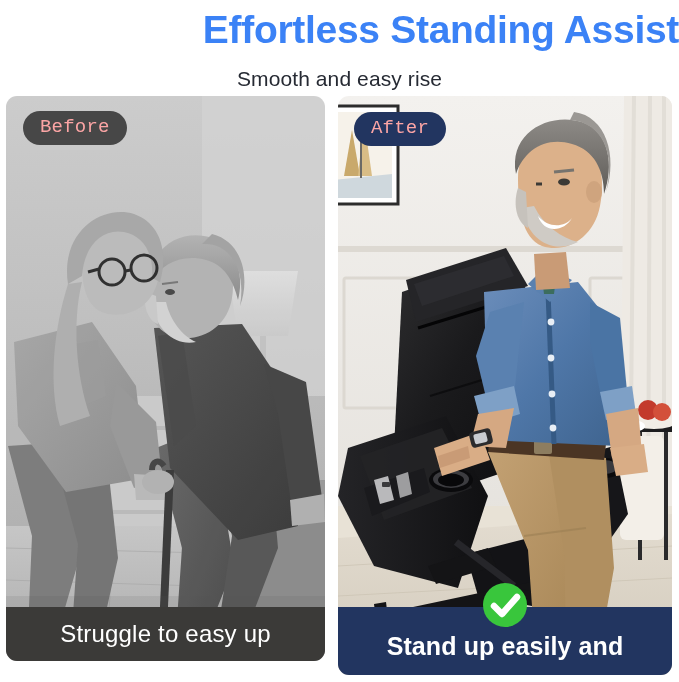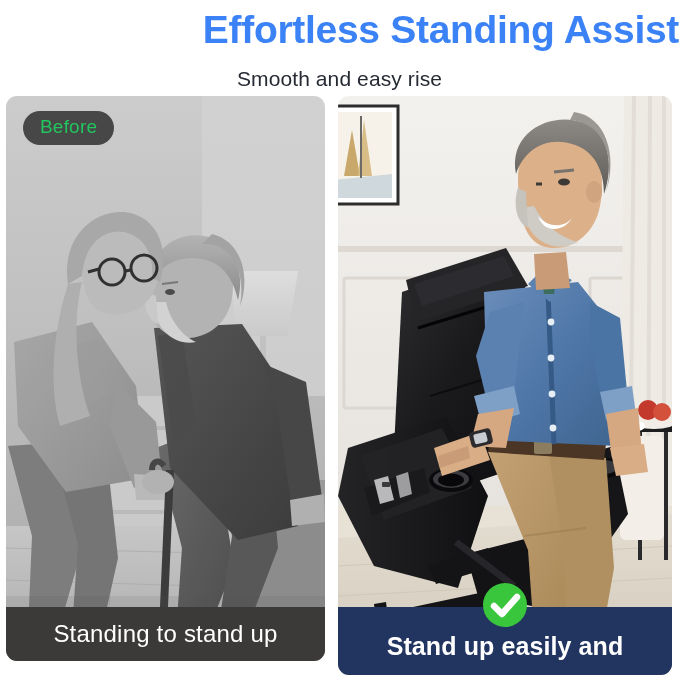--- a/index.html
+++ b/index.html
@@ -58,27 +58,28 @@
     display:block;
   }
   .panel-before .photo{ filter:grayscale(1) contrast(0.96) brightness(1.0); }
 
   
   .badge{
     position:absolute;
     top:15px;left:17px;
     padding:5px 17px 7px 17px;
     border-radius:20px;
-    color:#22c55e;
+    color:#fca5a5;
     font-size:19px;
     line-height:22px;
     font-weight:normal;
     letter-spacing:0.2px;
     z-index:6;
     white-space:nowrap;
+    font-family:Liberation Mono, monospace;
   }
   .badge-before{ background:#474747; }
   .badge-after { background:#223560; top:16px; left:16px;}
 
   
   .caption{
     position:absolute;
     left:0;bottom:0;
     width:100%;
     text-align:center;
@@ -231,21 +232,21 @@
 
       <path d="M160 374 L168 374 L160 556 L152 556 Z" fill="#3a3937"></path>
       <path d="M158 370 C152 362 146 366 146 374" stroke="#45443f" stroke-width="6" fill="none"></path>
 
       <ellipse cx="152" cy="386" rx="16" ry="12" fill="#b8b4ad"></ellipse>
 
       <rect x="0" y="500" width="319" height="65" fill="#555" opacity="0.12"></rect>
     </svg>
 
     <div class="badge badge-before">Before</div>
-    <div class="caption caption-before">Standing to stand up</div>
+    <div class="caption caption-before">Struggle to easy up</div>
   </div>
 
   <div class="panel panel-after">
     <svg class="photo" viewBox="0 0 334 579" preserveAspectRatio="xMidYMid slice">
       <defs>
         <linearGradient id="wallA" x1="0" y1="0" x2="0" y2="1">
           <stop offset="0" stop-color="#f3f1ee"></stop>
           <stop offset="1" stop-color="#e6e3de"></stop>
         </linearGradient>
         <linearGradient id="rugA" x1="0" y1="0" x2="0" y2="1">
@@ -411,20 +412,21 @@
       <path d="M184 112 C190 146 216 158 240 146 C224 142 206 130 196 110 Z" fill="#cfcbc5"></path>
       <path d="M180 92 C174 110 180 128 190 132 L188 96 Z" fill="#c6c2bc"></path>
 
       <path d="M200 120 C210 132 226 132 234 122 C226 136 206 138 200 120 Z" fill="#ffffff"></path>
 
       <ellipse cx="226" cy="86" rx="6" ry="3.5" fill="#3c3a36"></ellipse>
       <path d="M216 76 L236 74" stroke="#76736e" stroke-width="3" fill="none"></path>
       <path d="M198 88 L204 88" stroke="#3c3a36" stroke-width="3" fill="none"></path>
     </svg>
 
+    <div class="badge badge-after">After</div>
 
     <svg class="check-badge" viewBox="0 0 48 48">
       <circle cx="24" cy="24" r="22" fill="#39c63c"></circle>
       <path d="M13 25 L21 33 L36 16" fill="none" stroke="#ffffff" stroke-width="6.5" stroke-linecap="round" stroke-linejoin="round"></path>
     </svg>
 
     <div class="caption caption-after">Stand up easily and smoothly</div>
   </div>
 
 </div>

